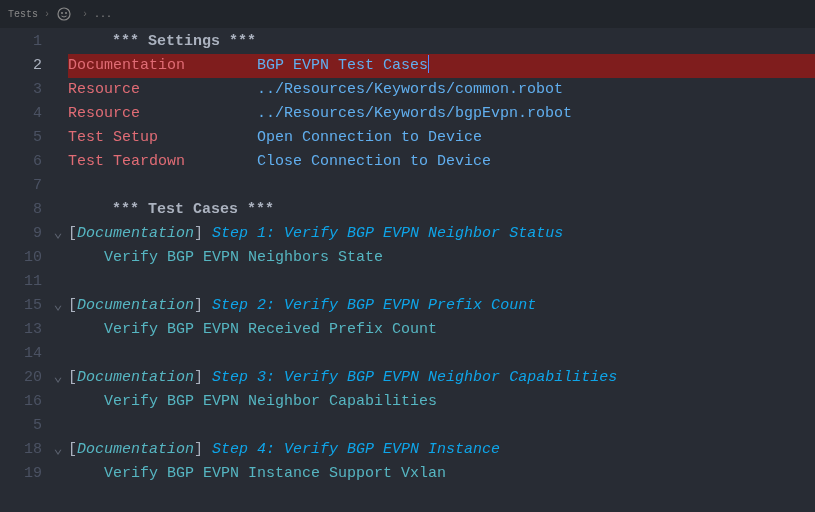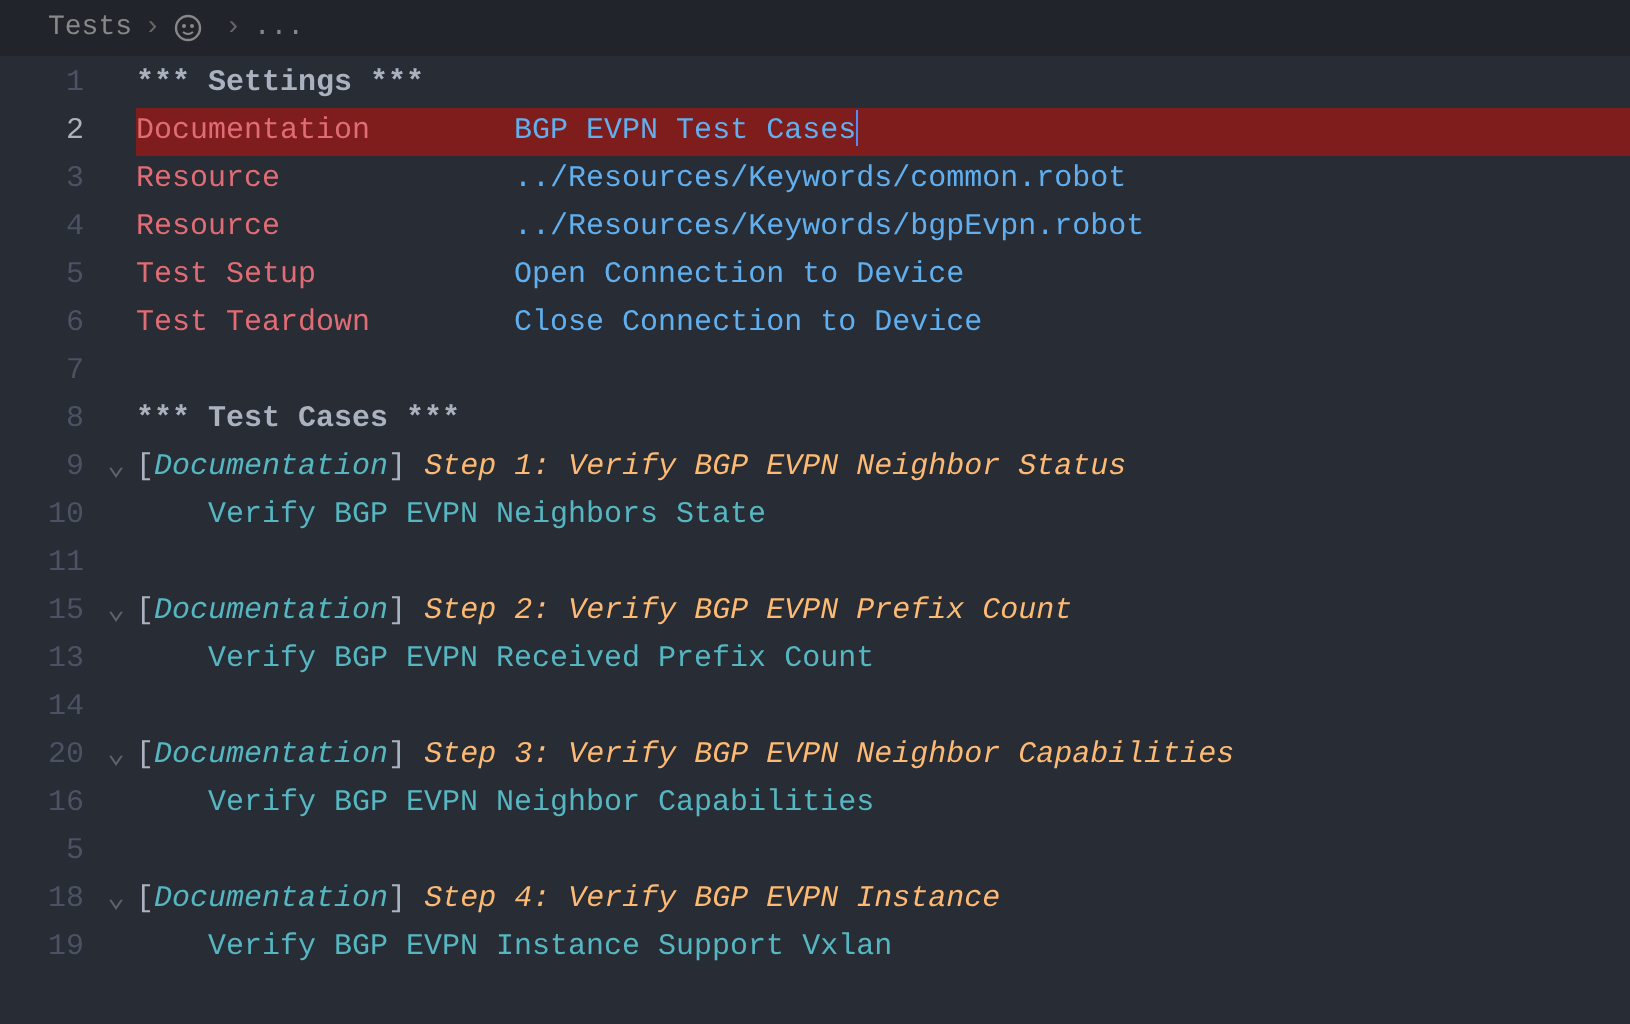--- a/index.html
+++ b/index.html
@@ -8,22 +8,22 @@
   font-family: 'Menlo', 'Consolas', 'Courier New', monospace;
   font-size: 15px;
   color: #abb2bf;
   width: 815px;
   height: 512px;
   overflow: hidden;
 }
 .breadcrumb {
   display: flex;
   align-items: center;
-  padding: 4px 24px;
-  font-size: 14px;
+  padding: 4px 8px;
+  font-size: 10px;
   color: #888;
   background: #21252b;
   height: 28px;
 }
 .breadcrumb-item { color: #888; }
 .breadcrumb-sep { margin: 0 6px; color: #666; }
 .file-icon {
   display: inline-flex;
   align-items: center;
   justify-content: center;
@@ -54,27 +54,27 @@
   padding-top: 2px;
 }
 .line {
   height: 24px;
   line-height: 24px;
 }
 .gutter .line { padding-right: 6px; }
 .fold-col .line { text-align: center; }
 .ln-active { color: #abb2bf; }
 .hl-line { background: #7f1d1d; }
-.section { color: #abb2bf; font-weight: bold; }
+.section { color: #abb2bf; font-weight: bold; margin-left: 44px; }
 .setting-name { color: #e06c75; }
 .setting-val { color: #61afef; }
 .text { color: #abb2bf; }
 .bracket { color: #abb2bf; }
 .doc-tag { color: #56b6c2; font-style: italic; }
-.comment { color: #fdba74; font-style: italic; }
+.comment { color: #0ea5e9; font-style: italic; }
 .keyword-call { color: #56b6c2; }
 .cursor {
   display: inline-block;
   width: 1px;
   height: 18px;
   background: #528bff;
   vertical-align: middle;
   margin-bottom: 3px;
 }
 .rel { position: relative; }

